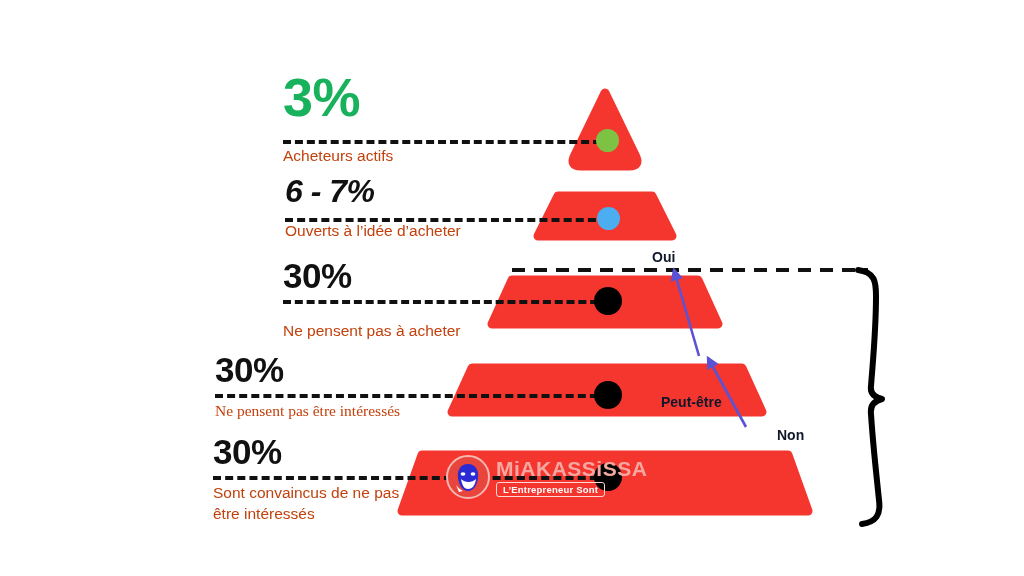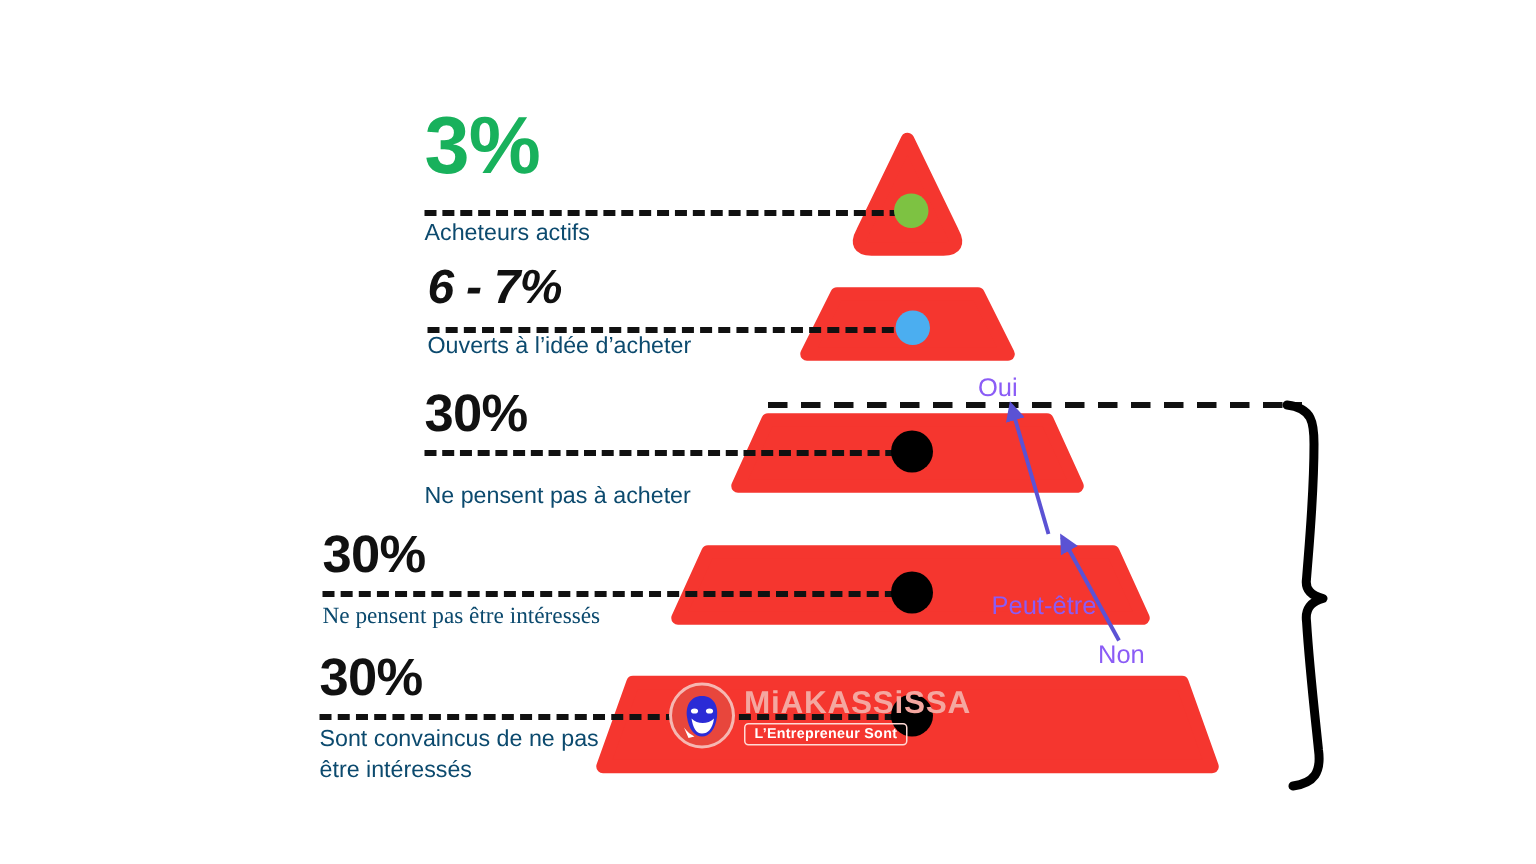--- a/index.html
+++ b/index.html
@@ -36,39 +36,39 @@
   .pct {
     font-weight: bold;
     color: #111111;
     letter-spacing: -0.5px;
     line-height: 1;
     white-space: nowrap;
   }
   .pct.green { color: #18B15C; }
   .caption {
     font-size: 15.5px;
-    color: #0c4a6e;
+    color: #c2410c;
     line-height: 1.35;
     white-space: pre-line;
     margin-top: 4px;
   }
 
   
   .dash {
     position: absolute;
     height: 0;
     border-top: 4px dashed #111111;
   }
 
   
   .anno {
     position: absolute;
-    font-weight: normal;
-    font-size: 17px;
-    color: #8b5cf6;
+    font-weight: bold;
+    font-size: 14px;
+    color: #0f172a;
     white-space: nowrap;
   }
 
   
   .logo {
     position: absolute;
     display: flex;
     align-items: center;
     gap: 6px;
   }
@@ -177,21 +177,21 @@
              C 875 272, 876 282, 876 296
              C 876 330, 873 360, 871 386
              C 870 393, 874 397, 882 399
              C 874 401, 870 406, 871 414
              C 873 446, 877 480, 879 500
              C 881 515, 876 522, 862 524" fill="none" stroke="#000000" stroke-width="6" stroke-linecap="round" stroke-linejoin="round"></path>
   </svg>
 
   <div class="anno" style="left:652px; top:249px;">Oui</div>
   <div class="anno" style="left:661px; top:354px;margin-top:40px;">Peut-être</div>
-  <div class="anno" style="left:732px; top:427px;">Non</div>
+  <div class="anno" style="left:777px; top:427px;">Non</div>
 
   <div class="logo" style="left:446px; top:455px;">
     <div class="logo-avatar">
       <svg width="40" height="40" viewBox="0 0 40 40">
         <circle cx="20" cy="20" r="19" fill="#E8463C"></circle>
         <path d="M20 7 C28 7 31 14 30 21 C29 29 25 34 20 34 C15 34 11 29 10 21 C9 14 12 7 20 7 Z" fill="#2B2BD6"></path>
         <path d="M13 22 C17 26 24 26 28 22 C27 29 24 32 20 32 C16 32 14 28 13 22 Z" fill="#ffffff"></path>
         <ellipse cx="15" cy="17" rx="2.4" ry="1.7" fill="#ffffff"></ellipse>
         <ellipse cx="25" cy="17" rx="2.4" ry="1.7" fill="#ffffff"></ellipse>
         <path d="M8 28 C10 31 13 33 15 34 L11 35 Z" fill="#ffffff"></path>

